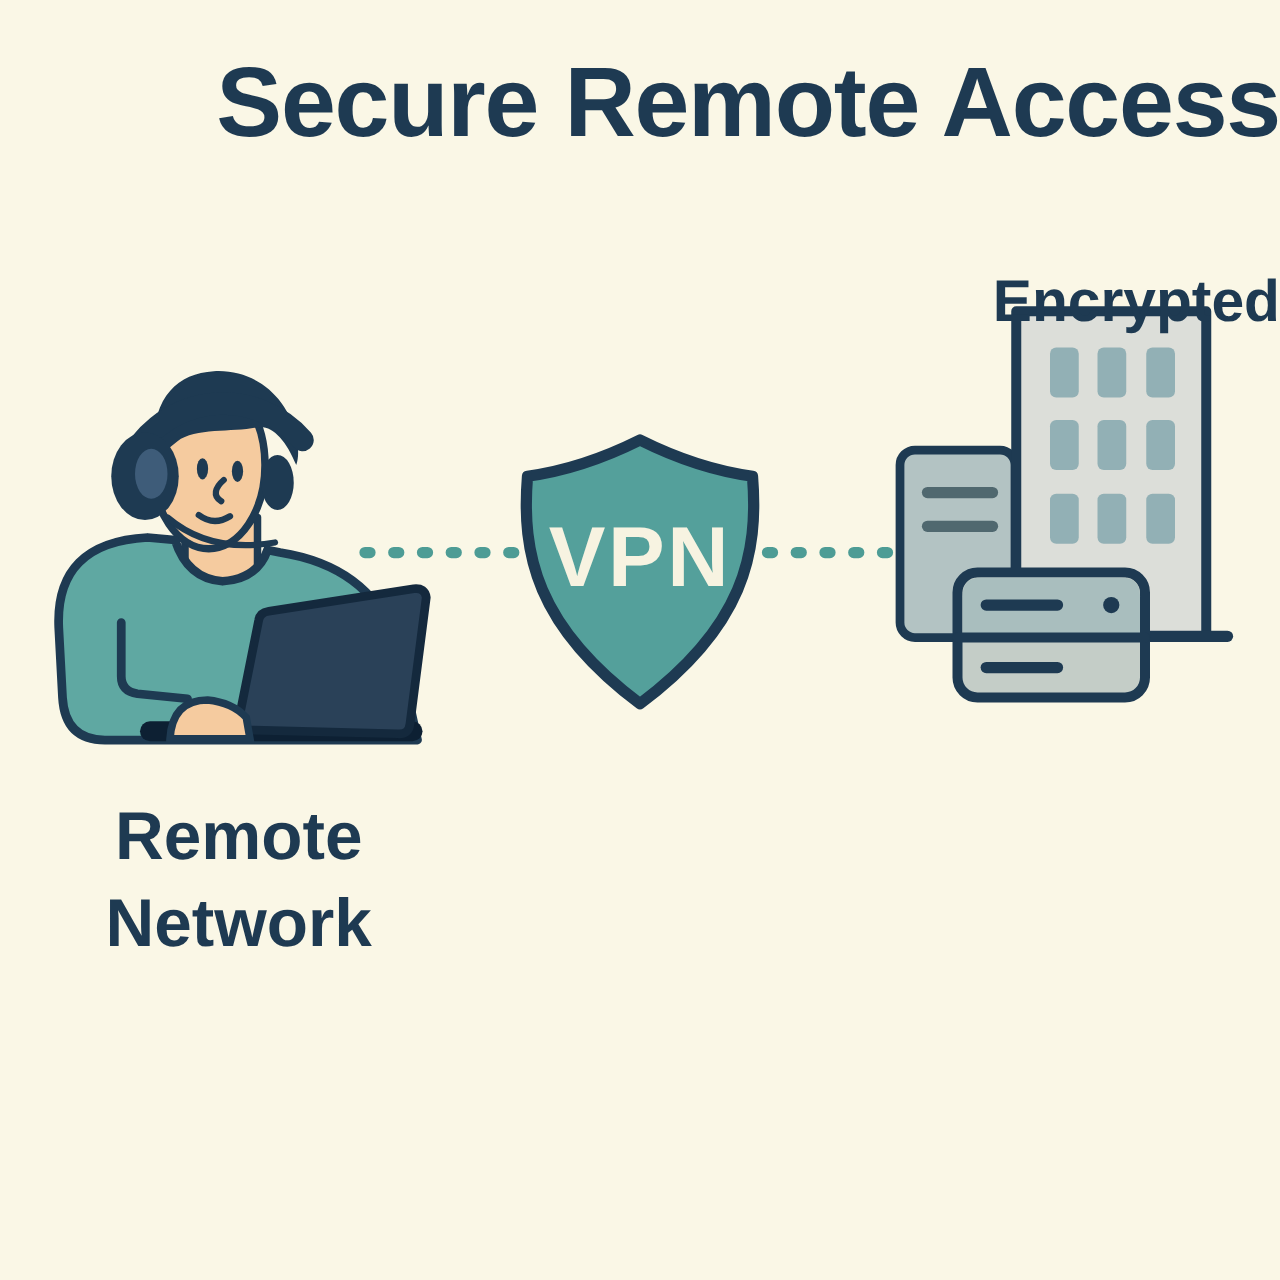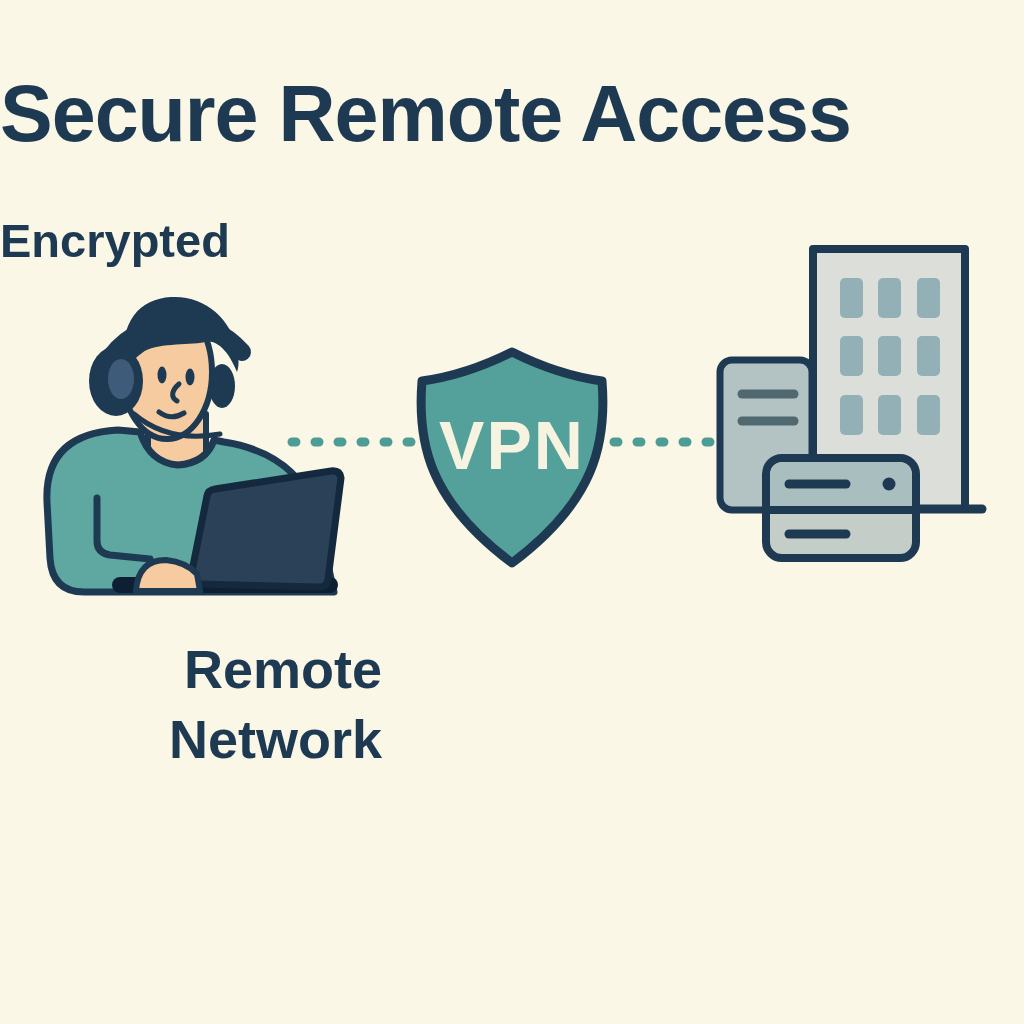--- a/index.html
+++ b/index.html
@@ -15,49 +15,49 @@
     overflow: hidden;
     background: var(--background, #FAF7E6);
   }
   .art {
     position: absolute;
     inset: 0;
     z-index: 1;
   }
   .title {
     position: absolute;
-    top: 68px;
+    top: 36px;
     left: 0;
     width: 100%;
     z-index: 2;
-    text-align: left;
+    text-align: right;
     font-size: 79px;
     font-weight: 700;
     letter-spacing: -1px;
     color: var(--navy, #1E3A52);
   }
   .enc-label {
     position: absolute;
     top: 210px;
     left: 0;
     width: 100%;
     z-index: 2;
-    text-align: left;
+    text-align: right;
     font-size: 47px;
     font-weight: 700;
     line-height: 61px;
     color: var(--navy, #1E3A52);
   }
   .enc-label span { display: block; }
   .node-label {
     position: absolute;
     top: 634px;
     width: 382px;
     z-index: 2;
-    text-align: right;
+    text-align: center;
     font-size: 54px;
     font-weight: 700;
     line-height: 70px;
     color: var(--navy, #1E3A52);
   }
   .node-label span { display: block; }
   .node-label.left  { left: 0; }
   .node-label.right { left: 640px; }
 
   

